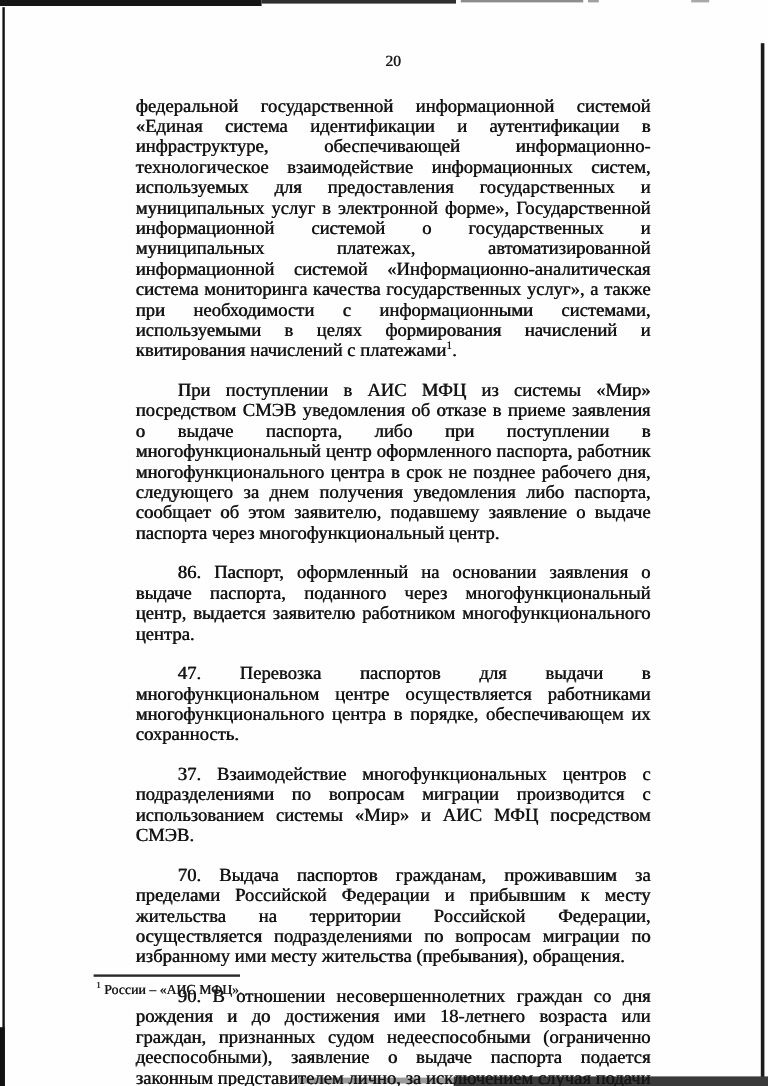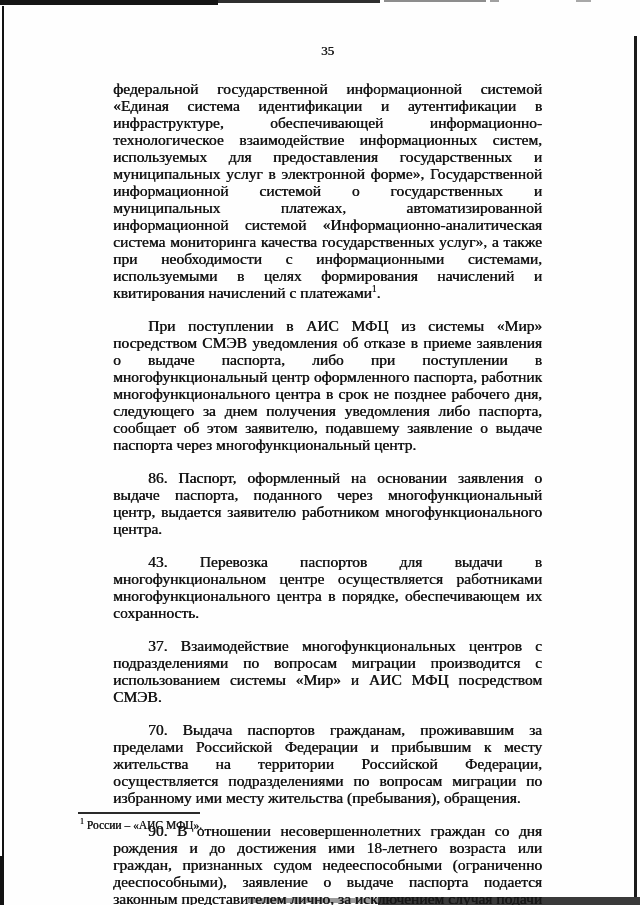--- a/index.html
+++ b/index.html
@@ -71,27 +71,27 @@
   <div class="b top-bar-2"></div>
   <div class="b top-bar-3"></div>
   <div class="b top-dash-1"></div>
   <div class="b top-dash-2"></div>
   <div class="b left-border"></div>
   <div class="b left-border-thick"></div>
   <div class="b right-border"></div>
   <div class="b bottom-bar-gray"></div>
   <div class="b bottom-bar-dark"></div>
 
-  <div class="page-number">35</div>
+  <div class="page-number">20</div>
 
   <div class="doc-body">
     <p class="para no-indent"><span>федеральной государственной информационной системой «Единая система идентификации и аутентификации в инфраструктуре, обеспечивающей информационно-технологическое взаимодействие информационных систем, используемых для предоставления государственных и муниципальных услуг в электронной форме», Государственной информационной системой о государственных и муниципальных платежах, автоматизированной информационной системой «Информационно-аналитическая система мониторинга качества государственных услуг», а также при необходимости с информационными системами, используемыми в целях формирования начислений и квитирования начислений с платежами</span><sup class="fnref">1</sup><span>.</span></p>
     <p class="para">При поступлении в АИС МФЦ из системы «Мир» посредством СМЭВ уведомления об отказе в приеме заявления о выдаче паспорта, либо при поступлении в многофункциональный центр оформленного паспорта, работник многофункционального центра в срок не позднее рабочего дня, следующего за днем получения уведомления либо паспорта, сообщает об этом заявителю, подавшему заявление о выдаче паспорта через многофункциональный центр.</p>
     <p class="para">86. Паспорт, оформленный на основании заявления о выдаче паспорта, поданного через многофункциональный центр, выдается заявителю работником многофункционального центра.</p>
-    <p class="para">43. Перевозка паспортов для выдачи в многофункциональном центре осуществляется работниками многофункционального центра в порядке, обеспечивающем их сохранность.</p>
+    <p class="para">47. Перевозка паспортов для выдачи в многофункциональном центре осуществляется работниками многофункционального центра в порядке, обеспечивающем их сохранность.</p>
     <p class="para">37. Взаимодействие многофункциональных центров с подразделениями по вопросам миграции производится с использованием системы «Мир» и АИС МФЦ посредством СМЭВ.</p>
     <p class="para">70. Выдача паспортов гражданам, проживавшим за пределами Российской Федерации и прибывшим к месту жительства на территории Российской Федерации, осуществляется подразделениями по вопросам миграции по избранному ими месту жительства (пребывания), обращения.</p>
     <p class="para">90. В отношении несовершеннолетних граждан со дня рождения и до достижения ими 18-летнего возраста или граждан, признанных судом недееспособными (ограниченно дееспособными), заявление о выдаче паспорта подается законным представителем лично, за исключением случая подачи заявления о выдаче паспорта в форме электронного документа с использованием Единого портала.</p>
   </div>
 
   <div class="footnote-rule"></div>
   <div class="footnote"><sup>1</sup><span>России – «АИС МФЦ».</span></div>
 
 </div>
 

